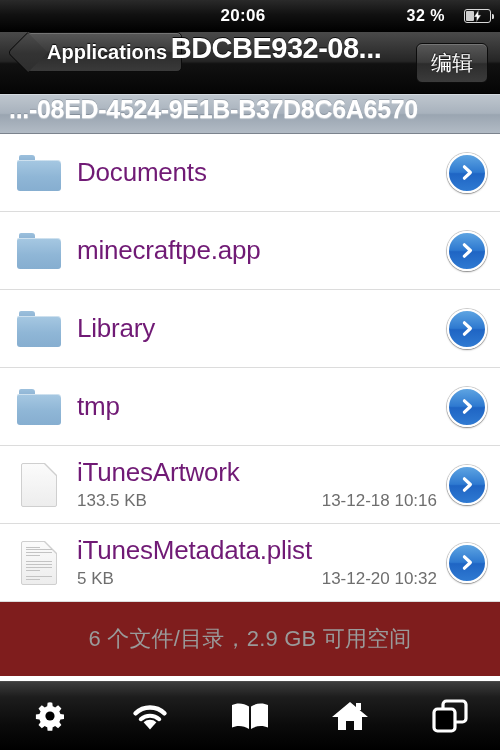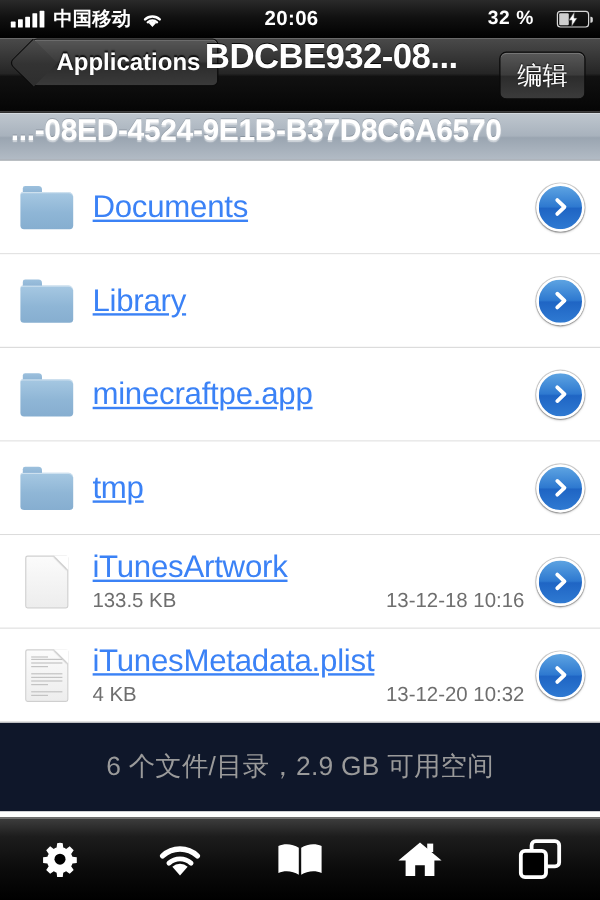--- a/index.html
+++ b/index.html
@@ -180,26 +180,25 @@
   .row .texts {
     flex: 1 1 auto;
     min-width: 0;
     padding-left: 12px;
     display: flex;
     flex-direction: column;
     justify-content: center;
   }
   .row .name {
     font-size: 26px;
-    color: #3b82f6;
+    color: #701a75;
     letter-spacing: -0.2px;
     white-space: nowrap;
     overflow: hidden;
     line-height: 1.1;
-    text-decoration: underline;
   }
   .row.file .name { font-size: 26px; margin-bottom: 2px; }
   .meta {
     display: flex;
     align-items: flex-start;
     font-size: 17px;
     color: #6e6e6e;
     margin-top: 2px;
   }
   .meta .size { flex: 0 0 auto; }
@@ -254,21 +253,21 @@
     box-shadow: 0 1px 2px rgba(0,0,0,.35), 0 0 0 1px rgba(170,170,170,.55);
     display: flex; align-items: center; justify-content: center;
     box-sizing: border-box;
   }
   .disclosure svg { display: block; }
 
   
   .list-footer {
     height: 74px;
     display: flex; align-items: center; justify-content: center;
-    background: #0f172a;
+    background: #7f1d1d;
     color: #9a9a9a;
     font-size: 22px;
     letter-spacing: .2px;
   }
 
   
   .tabbar {
     position: absolute;
     left: 0; right: 0; bottom: 0;
     height: 68px;
@@ -283,37 +282,20 @@
     display: flex; align-items: center; justify-content: center;
   }
   .tab-item svg { display: block; }
 </style>
 </head>
 <body>
 
 <div id="screen">
 
   <div class="statusbar">
-    <div class="sb-left">
-      <span class="signal-bars">
-        <i></i>
-          <i></i>
-          <i></i>
-          <i></i>
-          <i></i>
-      </span>
-      <span class="carrier">中国移动</span>
-      <span>
-        <svg class="wifi-ico" viewBox="0 0 20 15">
-          <path d="M10 13.6 L6.9 10.1 a4.6 4.6 0 0 1 6.2 0 Z" fill="#fff"></path>
-          <path d="M3.9 7.2 a9 9 0 0 1 12.2 0" stroke="#fff" stroke-width="2.1" fill="none" stroke-linecap="round"></path>
-          <path d="M6.1 9.6 a5.8 5.8 0 0 1 7.8 0" stroke="#fff" stroke-width="1.9" fill="none" stroke-linecap="round"></path>
-        </svg>
-      </span>
-    </div>
     <div class="sb-center">20:06</div>
     <div class="sb-right">
       <span class="battery-pct">32 %</span>
       <span class="battery">
         <span class="fill"></span>
         <svg class="bolt" viewBox="0 0 9 12">
             <path d="M5.6 0 1 6.9h2.6L3.4 12 8 5.1H5.4Z" fill="#ffffff" stroke="#3a3a3a" stroke-width=".5"></path>
           </svg>
       </span>
     </div>
@@ -354,38 +336,38 @@
     </div>
 
     <div class="row folder">
       <div class="icon-wrap">
         <span class="folder-ico">
             <span class="tab"></span>
             <span class="body"></span>
           </span>
       </div>
       <div class="texts">
-        <div class="name">Library</div>
+        <div class="name">minecraftpe.app</div>
       </div>
       <div class="disclosure">
         <svg width="17" height="17" viewBox="0 0 17 17">
             <path d="M5.4 2.8 11.4 8.5 5.4 14.2" stroke="#fff" stroke-width="3.2" fill="none" stroke-linecap="round" stroke-linejoin="round"></path>
           </svg>
       </div>
     </div>
 
     <div class="row folder">
       <div class="icon-wrap">
         <span class="folder-ico">
             <span class="tab"></span>
             <span class="body"></span>
           </span>
       </div>
       <div class="texts">
-        <div class="name">minecraftpe.app</div>
+        <div class="name">Library</div>
       </div>
       <div class="disclosure">
         <svg width="17" height="17" viewBox="0 0 17 17">
             <path d="M5.4 2.8 11.4 8.5 5.4 14.2" stroke="#fff" stroke-width="3.2" fill="none" stroke-linecap="round" stroke-linejoin="round"></path>
           </svg>
       </div>
     </div>
 
     <div class="row folder">
       <div class="icon-wrap">
@@ -442,21 +424,21 @@
               <i class="short"></i>
             <i class="gap"></i>
             <i></i>
               <i class="short"></i>
           </span>
         </span>
       </div>
       <div class="texts">
         <div class="name">iTunesMetadata.plist</div>
         <div class="meta">
-          <span class="size">4 KB</span>
+          <span class="size">5 KB</span>
           <span class="date">13-12-20 10:32</span>
         </div>
       </div>
       <div class="disclosure">
         <svg width="17" height="17" viewBox="0 0 17 17">
             <path d="M5.4 2.8 11.4 8.5 5.4 14.2" stroke="#fff" stroke-width="3.2" fill="none" stroke-linecap="round" stroke-linejoin="round"></path>
           </svg>
       </div>
     </div>
 

